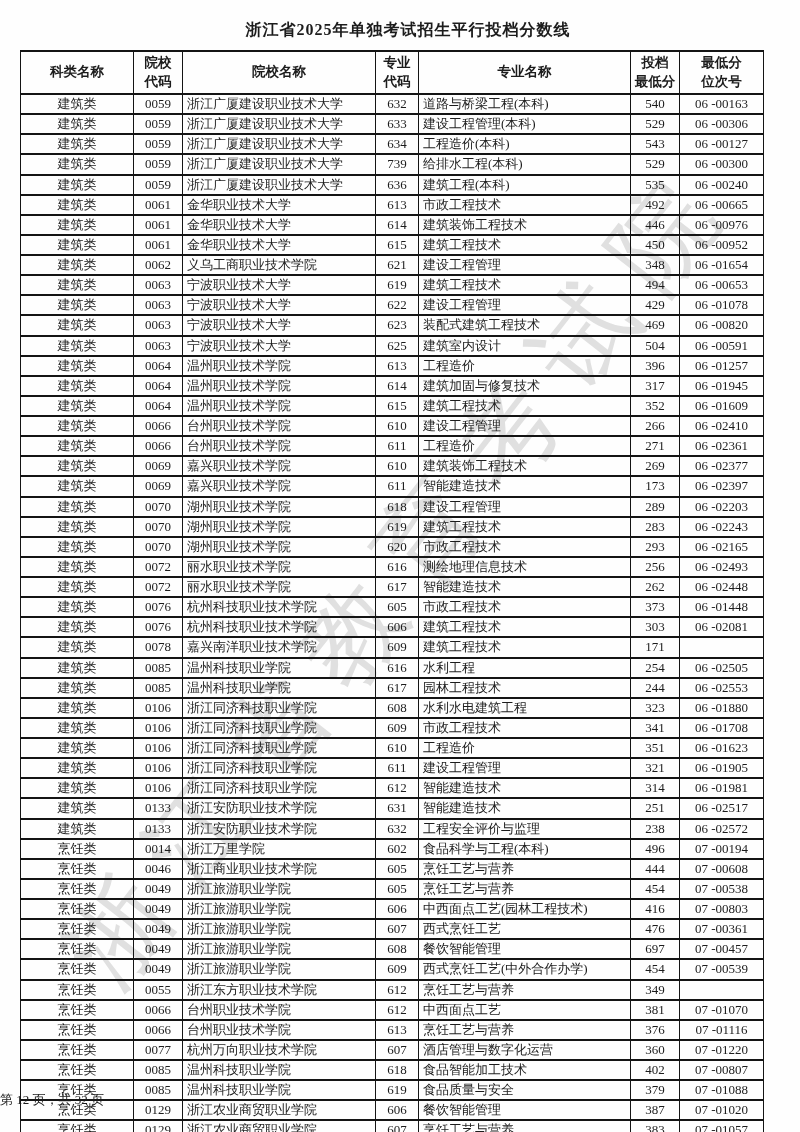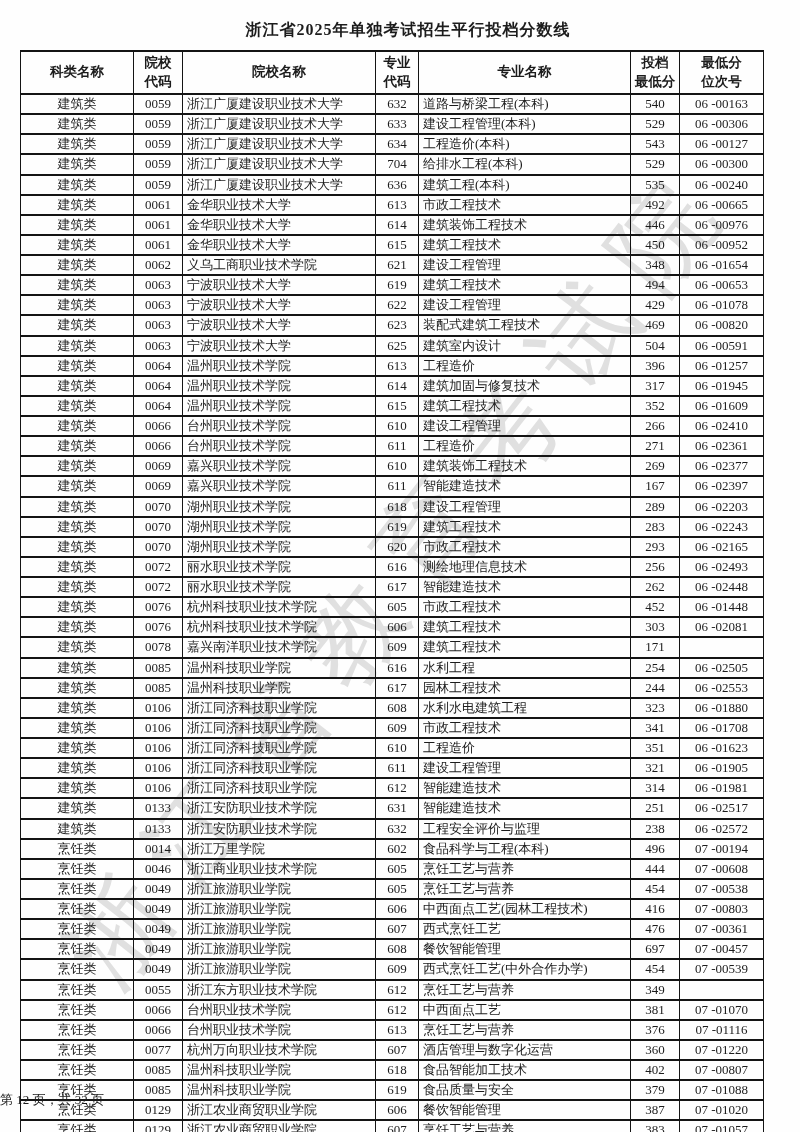--- a/index.html
+++ b/index.html
@@ -144,21 +144,21 @@
           <td>浙江广厦建设职业技术大学</td>
           <td>634</td>
           <td>工程造价(本科)</td>
           <td>543</td>
           <td>06 -00127</td>
         </tr>
         <tr>
           <td>建筑类</td>
           <td>0059</td>
           <td>浙江广厦建设职业技术大学</td>
-          <td>704</td>
+          <td>739</td>
           <td>给排水工程(本科)</td>
           <td>529</td>
           <td>06 -00300</td>
         </tr>
         <tr>
           <td>建筑类</td>
           <td>0059</td>
           <td>浙江广厦建设职业技术大学</td>
           <td>636</td>
           <td>建筑工程(本科)</td>
@@ -290,21 +290,21 @@
           <td>建筑装饰工程技术</td>
           <td>269</td>
           <td>06 -02377</td>
         </tr>
         <tr>
           <td>建筑类</td>
           <td>0069</td>
           <td>嘉兴职业技术学院</td>
           <td>611</td>
           <td>智能建造技术</td>
-          <td>167</td>
+          <td>173</td>
           <td>06 -02397</td>
         </tr>
         <tr>
           <td>建筑类</td>
           <td>0070</td>
           <td>湖州职业技术学院</td>
           <td>618</td>
           <td>建设工程管理</td>
           <td>289</td>
           <td>06 -02203</td>
@@ -344,21 +344,21 @@
           <td>智能建造技术</td>
           <td>262</td>
           <td>06 -02448</td>
         </tr>
         <tr>
           <td>建筑类</td>
           <td>0076</td>
           <td>杭州科技职业技术学院</td>
           <td>605</td>
           <td>市政工程技术</td>
-          <td>452</td>
+          <td>373</td>
           <td>06 -01448</td>
         </tr>
         <tr>
           <td>建筑类</td>
           <td>0076</td>
           <td>杭州科技职业技术学院</td>
           <td>606</td>
           <td>建筑工程技术</td>
           <td>303</td>
           <td>06 -02081</td>

